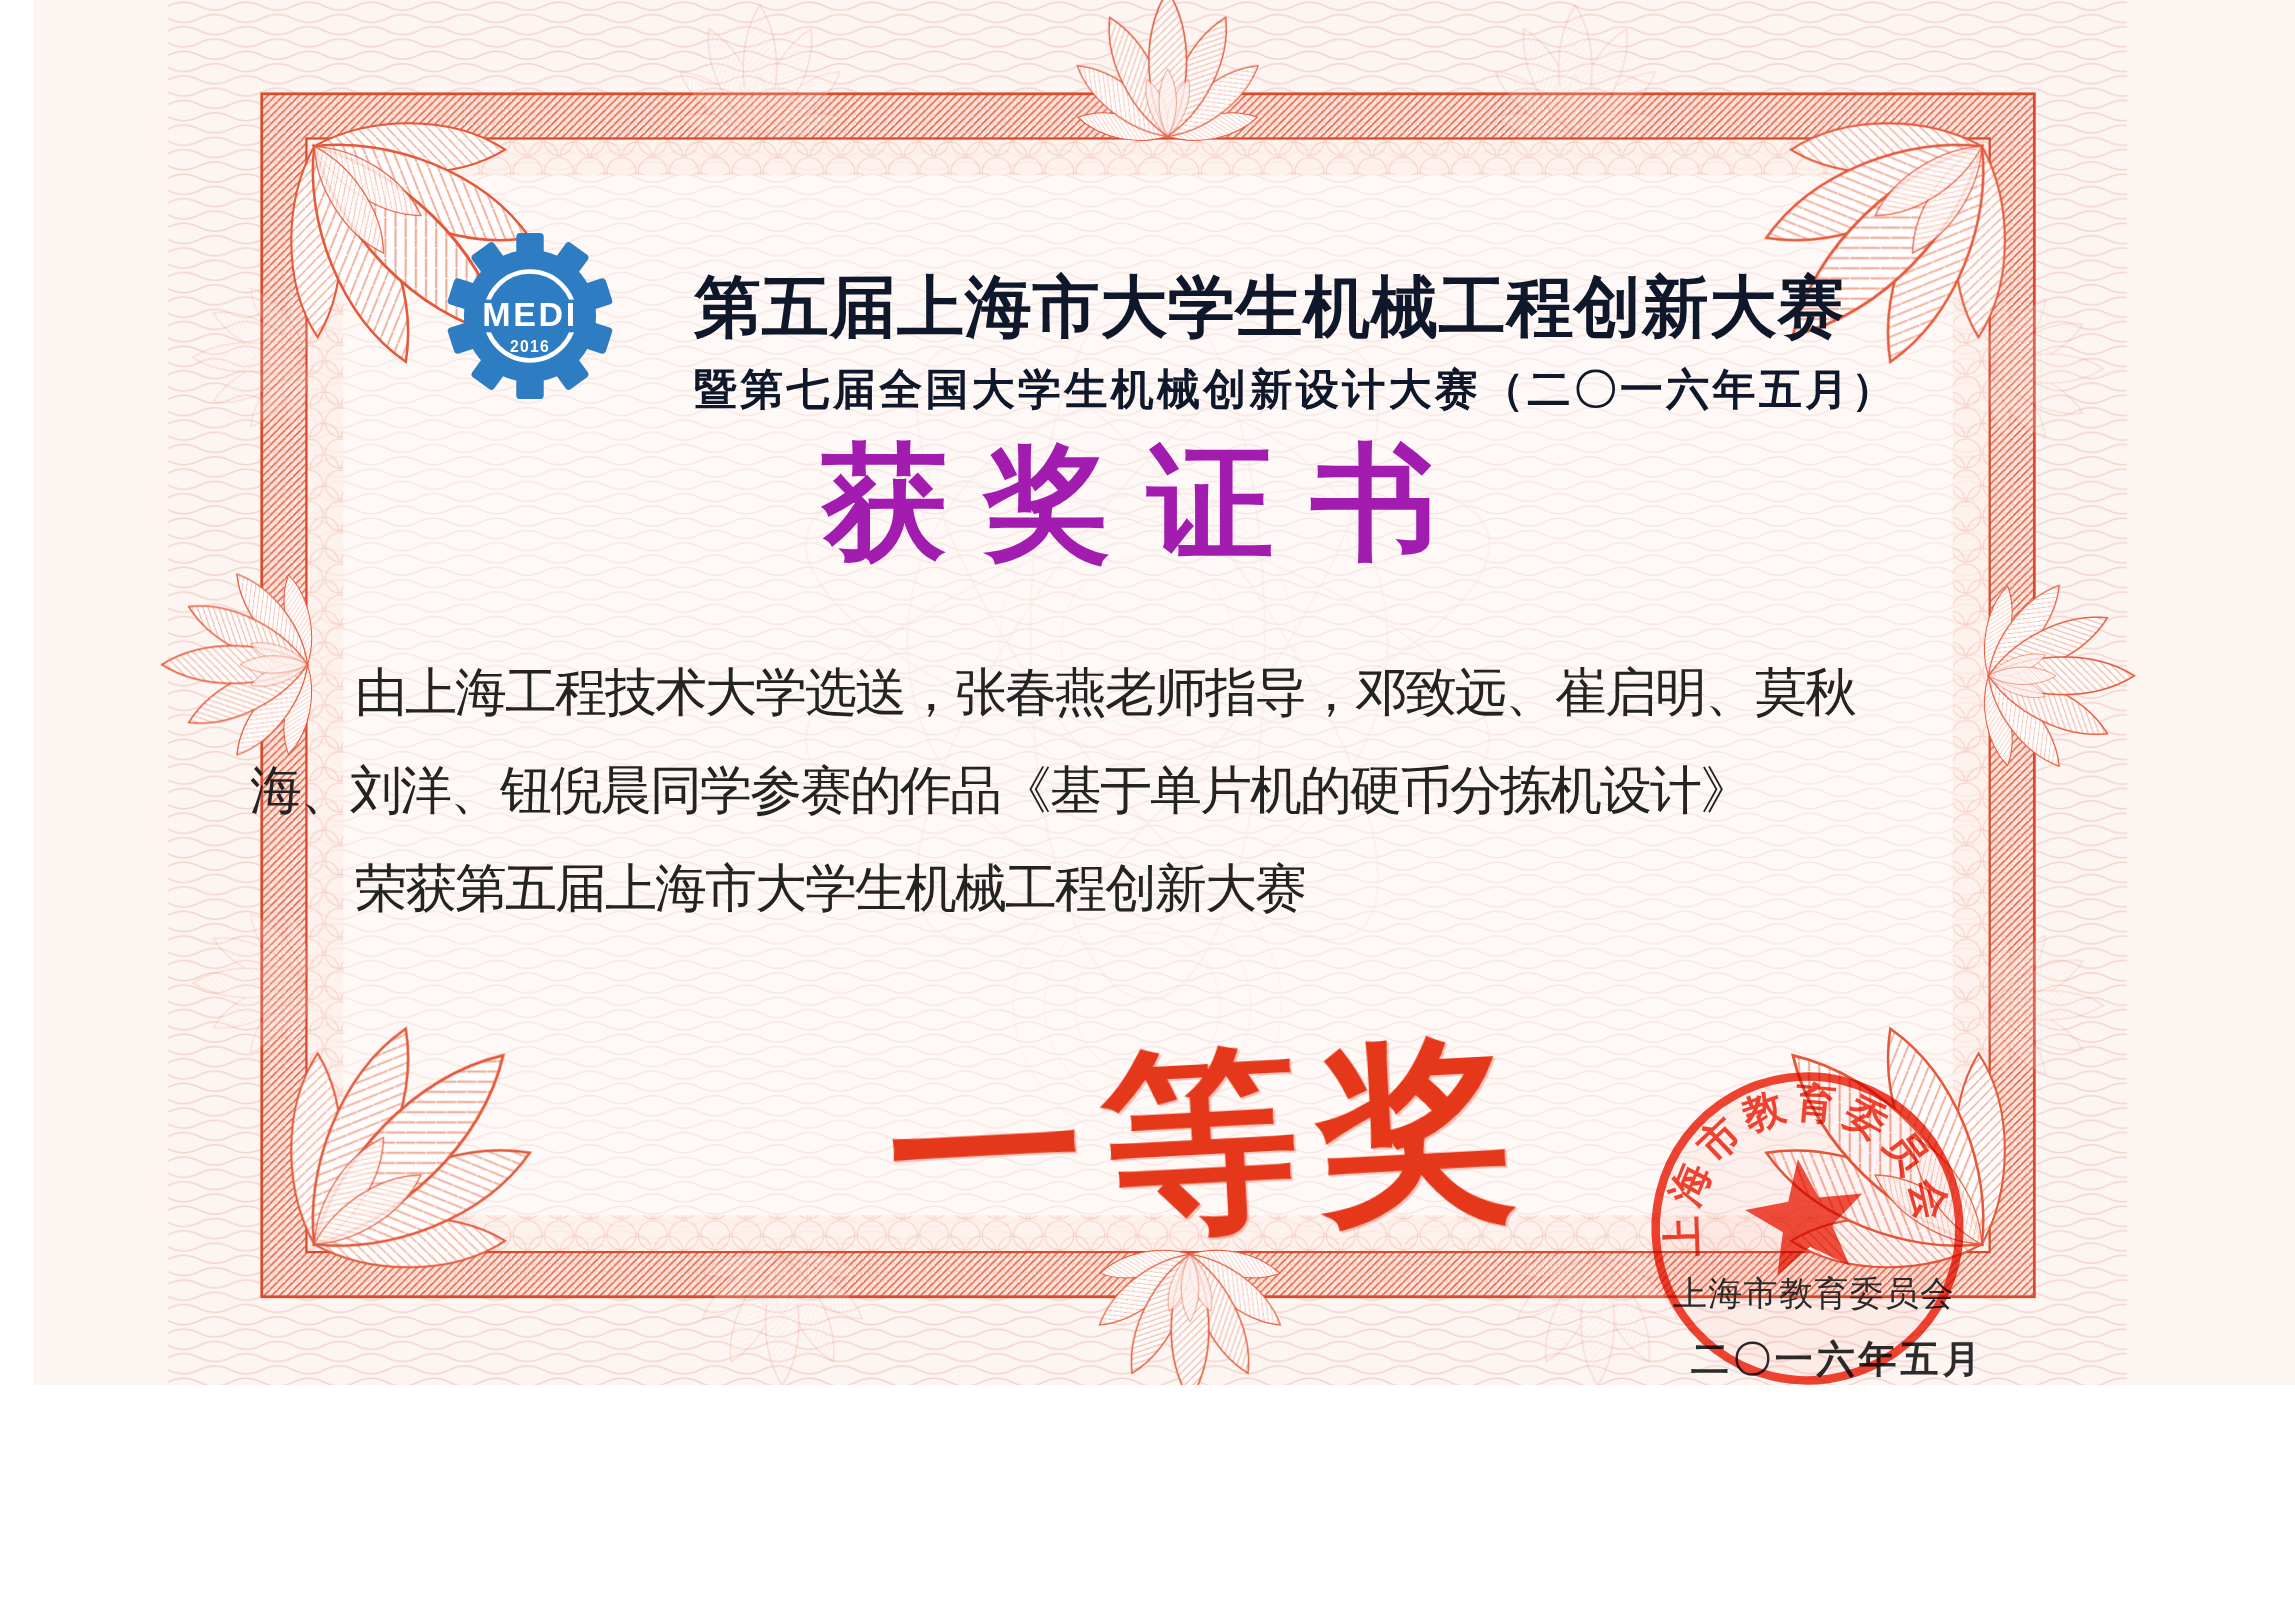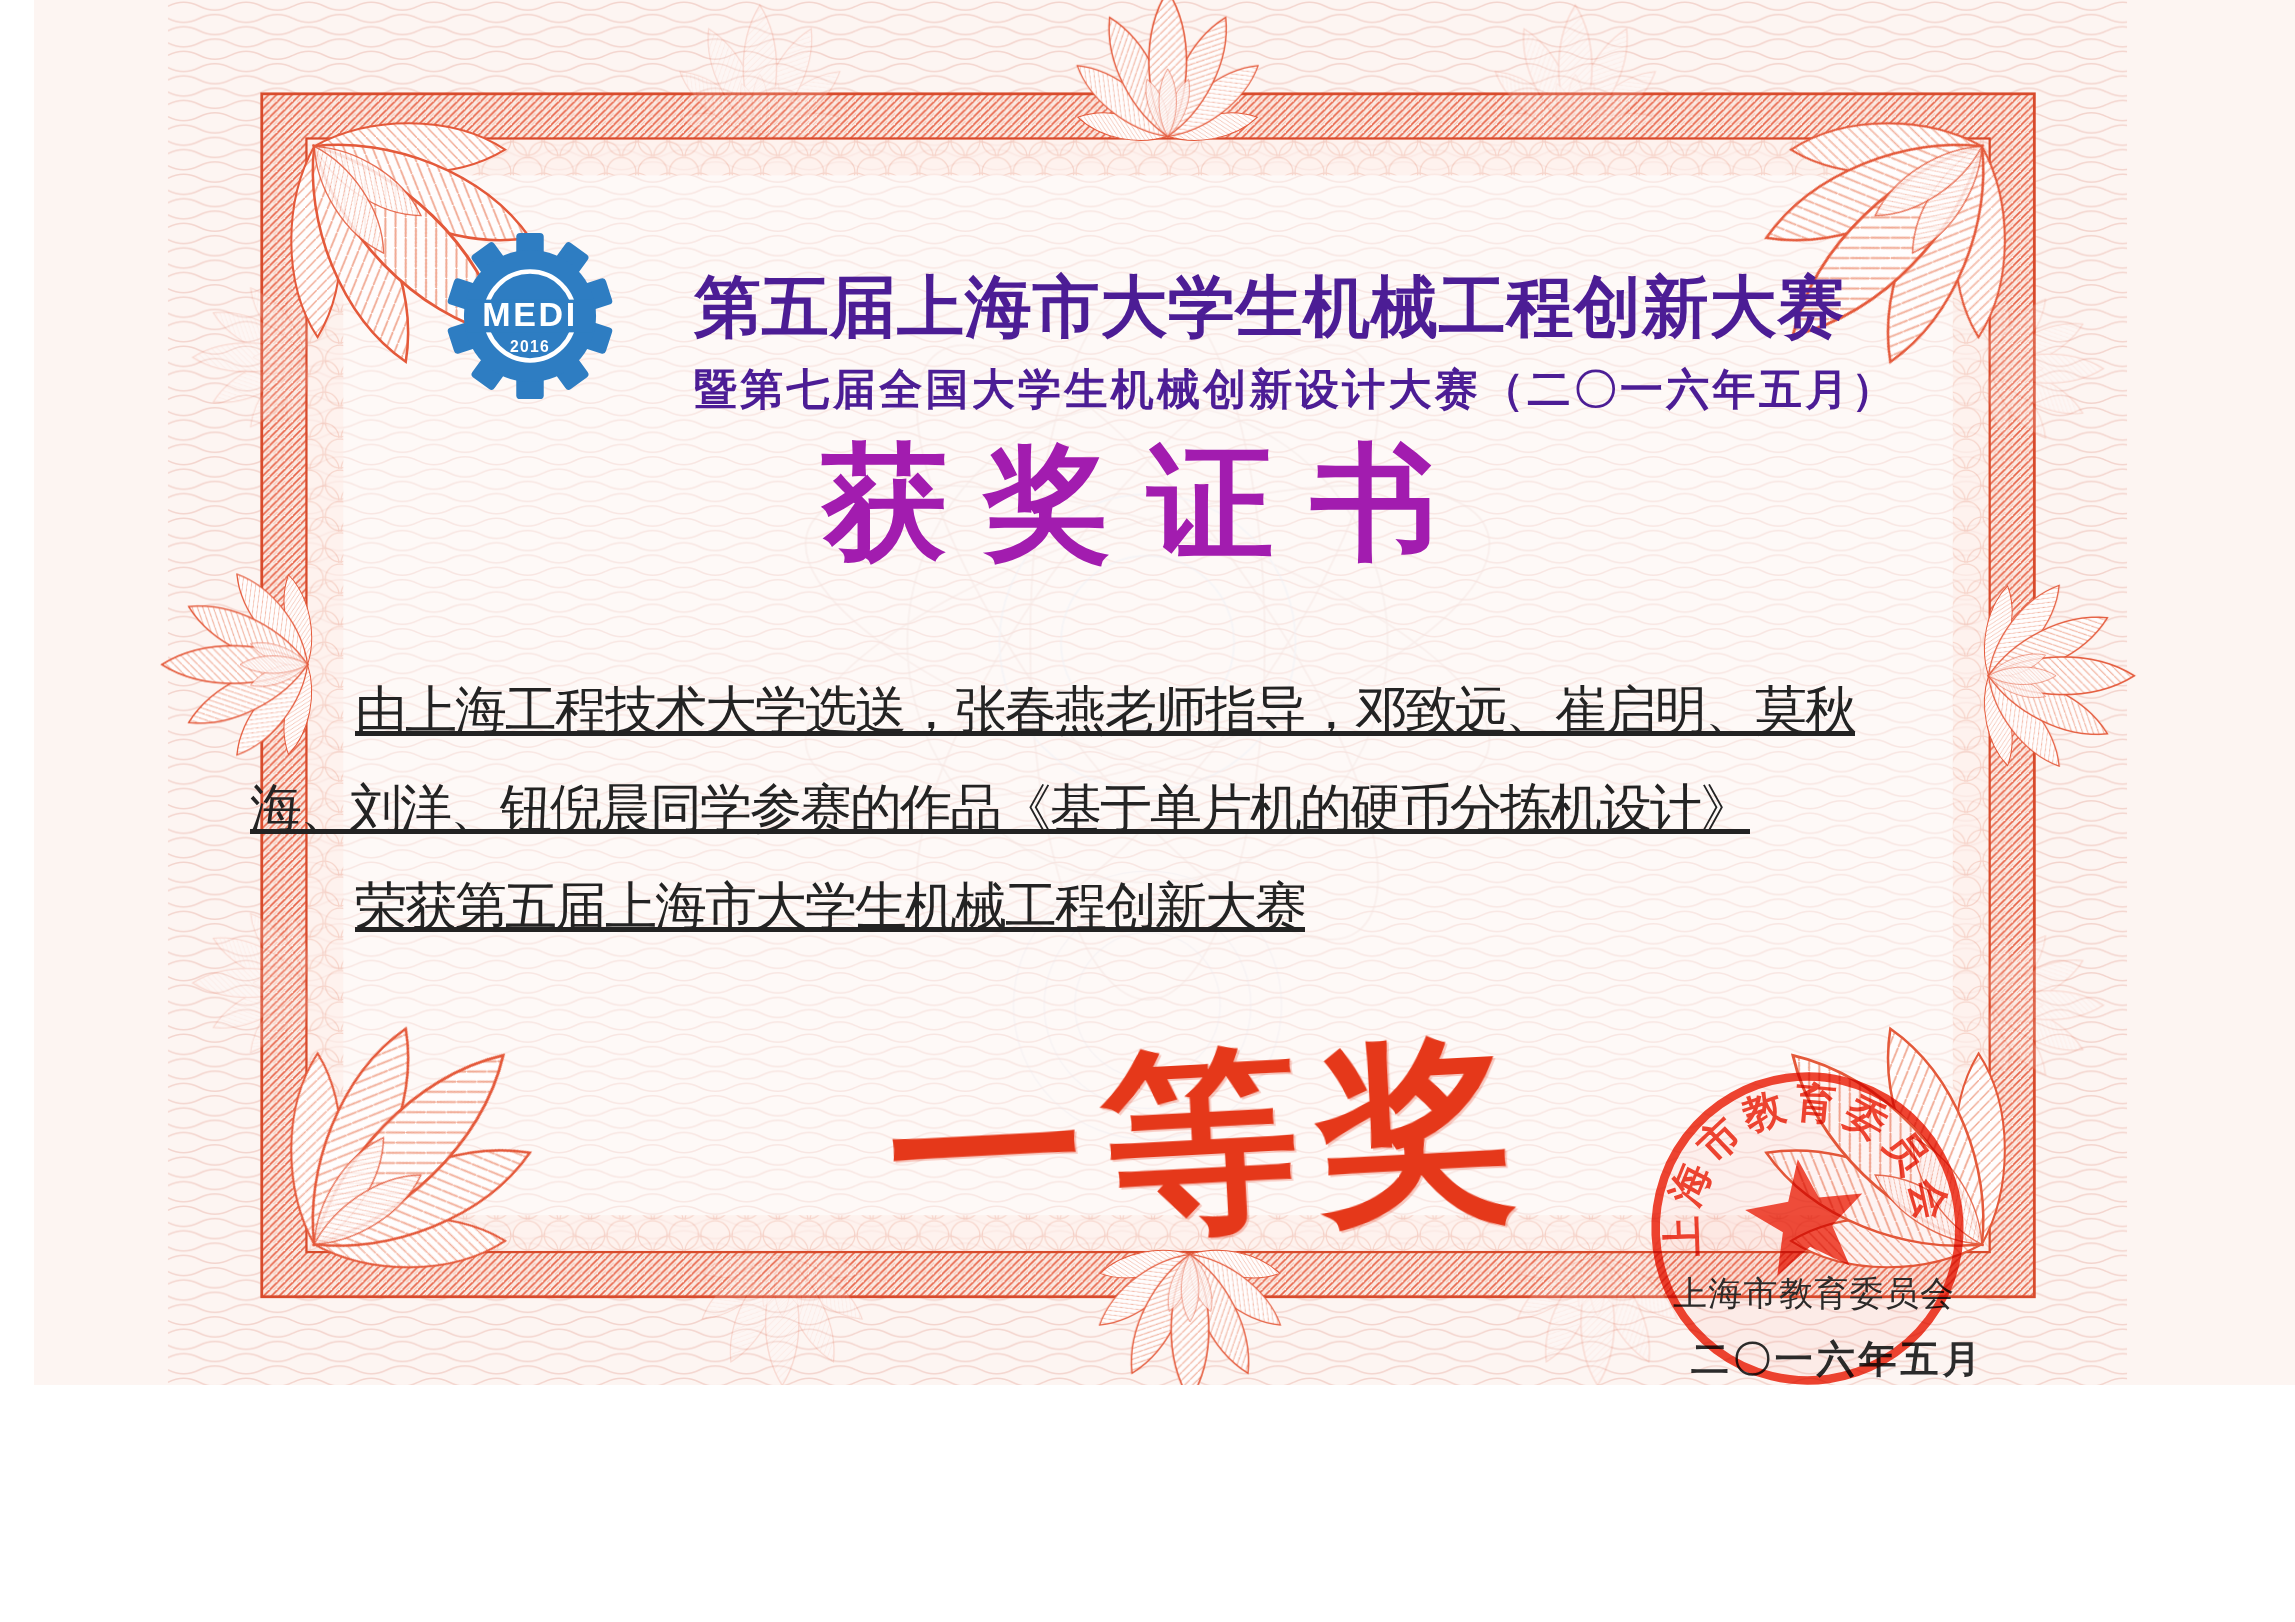--- a/index.html
+++ b/index.html
@@ -8,21 +8,21 @@
     width:2295px;height:1385px;
     background:#fdf5f2;
     overflow:hidden;
     font-family:"Liberation Sans",sans-serif;
   }
   .layer{position:absolute;left:0;top:0;width:100%;height:100%;}
   .decor-svg{z-index:0;}
   .txt{position:absolute;z-index:2;white-space:nowrap;}
   .header-title{
     font-family:"Liberation Sans",sans-serif;
-    font-weight:bold;color:#4c1d95;
+    font-weight:bold;color:#0f172a;
   }
   .main-title{
     font-family:"Liberation Sans",sans-serif;
     font-weight:bold;color:#a21caf;
   }
   .body-block{
     position:absolute;z-index:2;
     font-family:"Liberation Serif",serif;
     color:#232323;
   }
@@ -191,21 +191,21 @@
     <text x="0" y="16" text-anchor="middle" fill="#ffffff" style="font-family:'Liberation Sans',sans-serif;font-weight:bold;font-size:52px;letter-spacing:4px;">MEDI</text>
     <text x="0" y="55" text-anchor="middle" fill="#ffffff" style="font-family:'Liberation Sans',sans-serif;font-weight:bold;font-size:24px;letter-spacing:2px;">2016</text>
   </svg>
 
   <div class="txt header-title" style="left:694px;top:262px;font-size:67px;letter-spacing:0.7px;">第五届上海市大学生机械工程创新大赛</div>
 
   <div class="txt header-title" style="left:694px;top:361px;font-size:43px;letter-spacing:3.3px;">暨第七届全国大学生机械创新设计大赛（二〇一六年五月）</div>
 
   <div class="txt main-title" style="left:50%;top:420px;transform:translateX(-50%);font-size:126px;letter-spacing:37px;margin-right:-37px;">获奖证书</div>
 
-  <div class="body-block" style="left:250px;top:662px;width:1832px;font-size:52px;line-height:98px;letter-spacing:-2px;text-decoration:underline;">
+  <div class="body-block" style="left:250px;top:644px;width:1832px;font-size:52px;line-height:98px;letter-spacing:-2px;">
     <div class="body-line indent">由上海工程技术大学选送，张春燕老师指导，邓致远、崔启明、莫秋</div>
     <div class="body-line">海、刘洋、钮倪晨同学参赛的作品《基于单片机的硬币分拣机设计》</div>
     <div class="body-line indent">荣获第五届上海市大学生机械工程创新大赛</div>
   </div>
 
   <div class="txt award" style="left:calc(50% + 63px);top:1011px;transform:translateX(-50%) rotate(-3deg);font-size:196px;letter-spacing:19.6px;margin-right:-19.6px;">一等奖</div>
 
   <div class="txt footer-txt" style="left:1673px;top:1271px;font-size:34px;letter-spacing:1.3px;">上海市教育委员会</div>
 
   <div class="txt footer-txt" style="left:1691px;top:1334px;font-size:38px;letter-spacing:3.9px;font-weight:bold;">二〇一六年五月</div>

